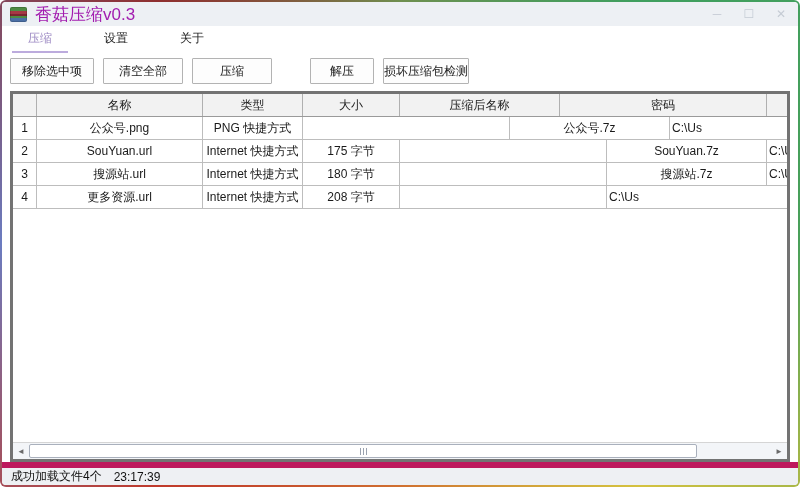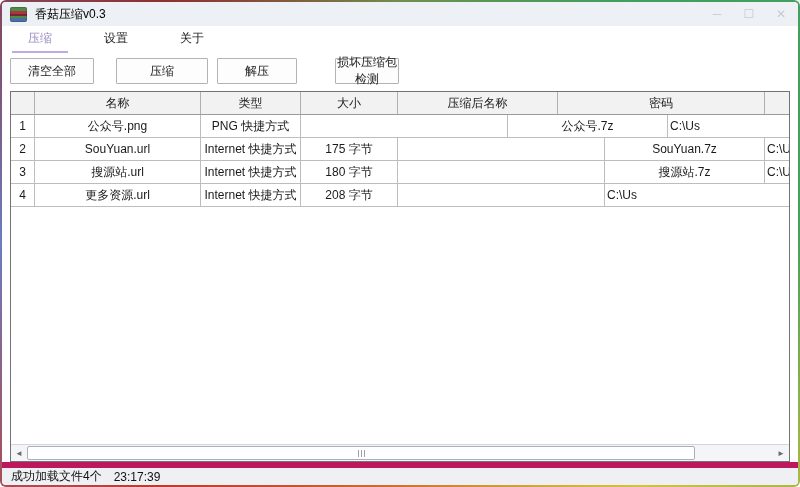--- a/index.html
+++ b/index.html
@@ -16,40 +16,40 @@
   .win { width: 100%; height: 100%; background: #fff; border-radius: 4px; overflow: hidden; display: flex; flex-direction: column; }
 
   
   .titlebar { height: 24px; background: #edf0f4; display: flex; align-items: center; padding: 0 6px; flex: none; }
   .app-icon {
     width: 17px; height: 15px; margin: 0 8px 0 2px; border-radius: 2px;
     background: linear-gradient(to bottom,
       #4e8b44 0 24%, #a53844 24% 44%, #7c2430 44% 58%, #4e8b44 58% 72%, #4a6fa5 72% 100%);
     box-shadow: inset 0 0 0 1px rgba(0,0,0,.15);
   }
-  .title-text { font-size: 12px; color: #000000; text-align: center; }
+  .title-text { font-size: 17px; color: #a21caf; text-align: center; }
   .win-controls { margin-left: auto; display: flex; gap: 10px; }
   .wc { width: 22px; height: 18px; display: flex; align-items: center; justify-content: center; color: #c5cbd4; font-size: 12px; line-height: 1; cursor: default; }
 
   
   .tabbar { height: 27px; background: #fff; display: flex; align-items: stretch; padding-left: 10px; flex: none; }
   .tab { width: 56px; margin-right: 20px; display: flex; align-items: center; justify-content: center; color: #222; cursor: default; border-bottom: 2px solid transparent; }
   .tab.active { color: #9e8bc4; border-bottom-color: #bcabdd; }
 
   
   .toolbar { height: 36px; display: flex; align-items: center; gap: 9px; padding: 0 8px; flex: none; }
   .tbtn { height: 26px; border: 1px solid #b3b3b3; background: #fdfdfd; font-size: 12px; color: #222; display: flex; align-items: center; justify-content: center; border-radius: 1px; font-family: inherit; }
   .tbtn:nth-child(1) { width: 84px; }
-  .tbtn:nth-child(2) { width: 92px; margin-left: 13px; }
+  .tbtn:nth-child(2) { width: 80px; }
   .tbtn:nth-child(3) { width: 80px; }
   .tbtn:nth-child(4) { width: 64px; margin-left: 29px; }
   .tbtn:nth-child(5) { width: 86px; }
 
   
-  .grid { margin: 2px 8px 0 8px; border: 1px solid #737373; flex: 1; display: flex; flex-direction: column; background: #fff; overflow: hidden; }
+  .grid { margin: 2px 8px 0 8px; border: 3px solid #737373; flex: 1; display: flex; flex-direction: column; background: #fff; overflow: hidden; }
   .g-row { display: flex; flex: none; height: 23px; }
   .g-head { background: #f2f2f2; border-bottom: 1px solid #9a9a9a; }
   .g-body { border-bottom: 1px solid #bdbdbd; background: #fff; }
   .g-cell { border-right: 1px solid #bdbdbd; display: flex; align-items: center; justify-content: center; overflow: hidden; white-space: nowrap; }
   .g-head .g-cell { border-right: 1px solid #b0b0b0; }
   .c0 { width: 24px; flex: none; }
   .c1 { width: 166px; flex: none; }
   .c2 { width: 100px; flex: none; }
   .c3 { width: 97px; flex: none; }
   .c4 { width: 207px; flex: none; }
@@ -85,20 +85,21 @@
       </div>
     </div>
 
     <div class="tabbar">
       <div class="tab active">压缩</div>
       <div class="tab">设置</div>
       <div class="tab">关于</div>
     </div>
 
     <div class="toolbar">
+      <button class="tbtn">移除选中项</button>
       <button class="tbtn">清空全部</button>
       <button class="tbtn">压缩</button>
       <button class="tbtn">解压</button>
       <button class="tbtn">损坏压缩包检测</button>
     </div>
 
     <div class="grid">
       <div class="g-row g-head">
         <div class="g-cell c0"></div>
         <div class="g-cell c1">名称</div>

